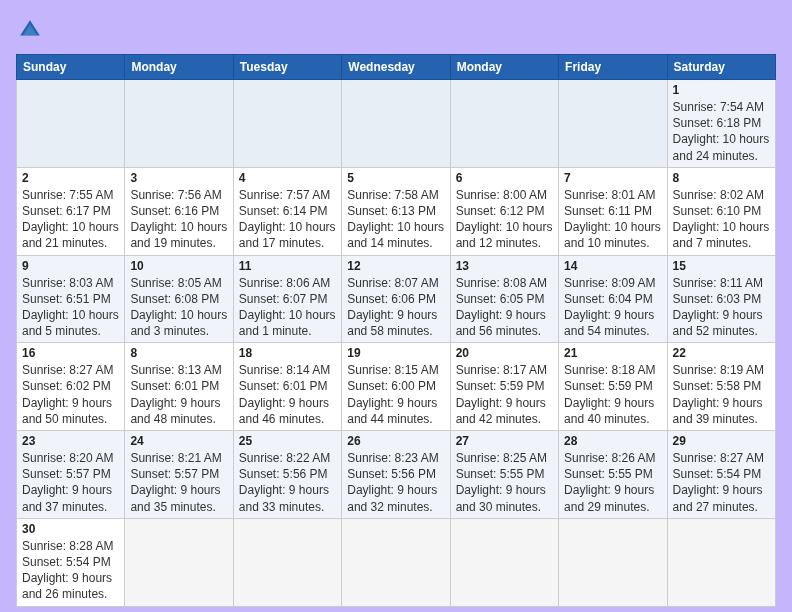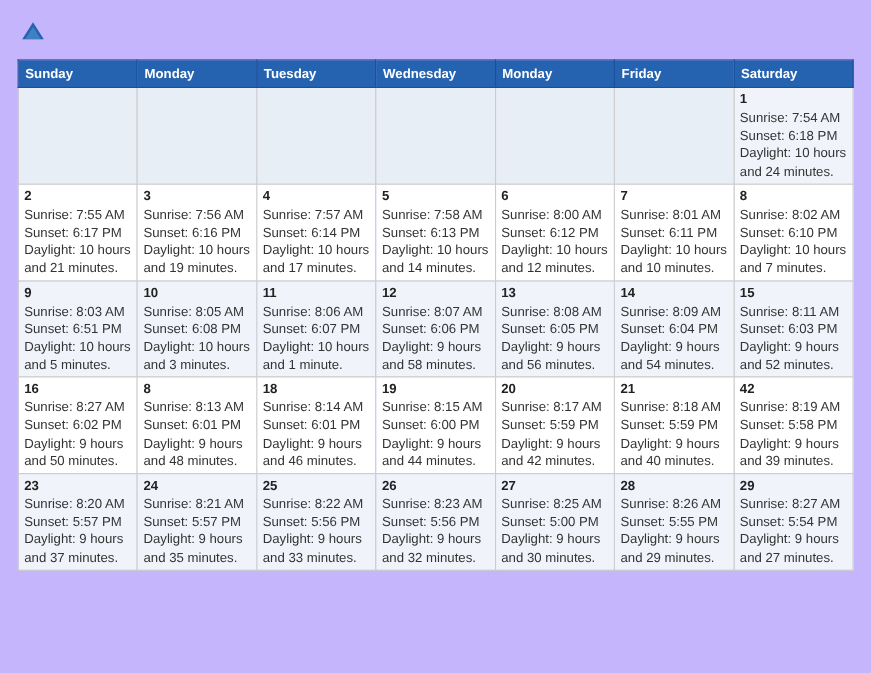--- a/index.html
+++ b/index.html
@@ -260,21 +260,21 @@
 Sunset: 5:59 PM
 Daylight: 9 hours and 42 minutes.</div>
           </td>
           <td>
             <div class="day-num">21</div>
             <div class="day-info">Sunrise: 8:18 AM
 Sunset: 5:59 PM
 Daylight: 9 hours and 40 minutes.</div>
           </td>
           <td>
-            <div class="day-num">42</div>
+            <div class="day-num">22</div>
             <div class="day-info">Sunrise: 8:19 AM
 Sunset: 5:58 PM
 Daylight: 9 hours and 39 minutes.</div>
           </td>
         </tr>
         <tr class="row-shade">
           <td>
             <div class="day-num">23</div>
             <div class="day-info">Sunrise: 8:20 AM
 Sunset: 5:57 PM
@@ -294,31 +294,45 @@
           </td>
           <td>
             <div class="day-num">26</div>
             <div class="day-info">Sunrise: 8:23 AM
 Sunset: 5:56 PM
 Daylight: 9 hours and 32 minutes.</div>
           </td>
           <td>
             <div class="day-num">27</div>
             <div class="day-info">Sunrise: 8:25 AM
-Sunset: 5:00 PM
+Sunset: 5:55 PM
 Daylight: 9 hours and 30 minutes.</div>
           </td>
           <td>
             <div class="day-num">28</div>
             <div class="day-info">Sunrise: 8:26 AM
 Sunset: 5:55 PM
 Daylight: 9 hours and 29 minutes.</div>
           </td>
           <td>
             <div class="day-num">29</div>
             <div class="day-info">Sunrise: 8:27 AM
 Sunset: 5:54 PM
 Daylight: 9 hours and 27 minutes.</div>
           </td>
+        </tr>
+        <tr>
+          <td>
+            <div class="day-num">30</div>
+            <div class="day-info">Sunrise: 8:28 AM
+Sunset: 5:54 PM
+Daylight: 9 hours and 26 minutes.</div>
+          </td>
+          <td class="empty"></td>
+          <td class="empty"></td>
+          <td class="empty"></td>
+          <td class="empty"></td>
+          <td class="empty"></td>
+          <td class="empty"></td>
         </tr>
       </tbody>
   </table>
 </div>
 
 </body></html>

